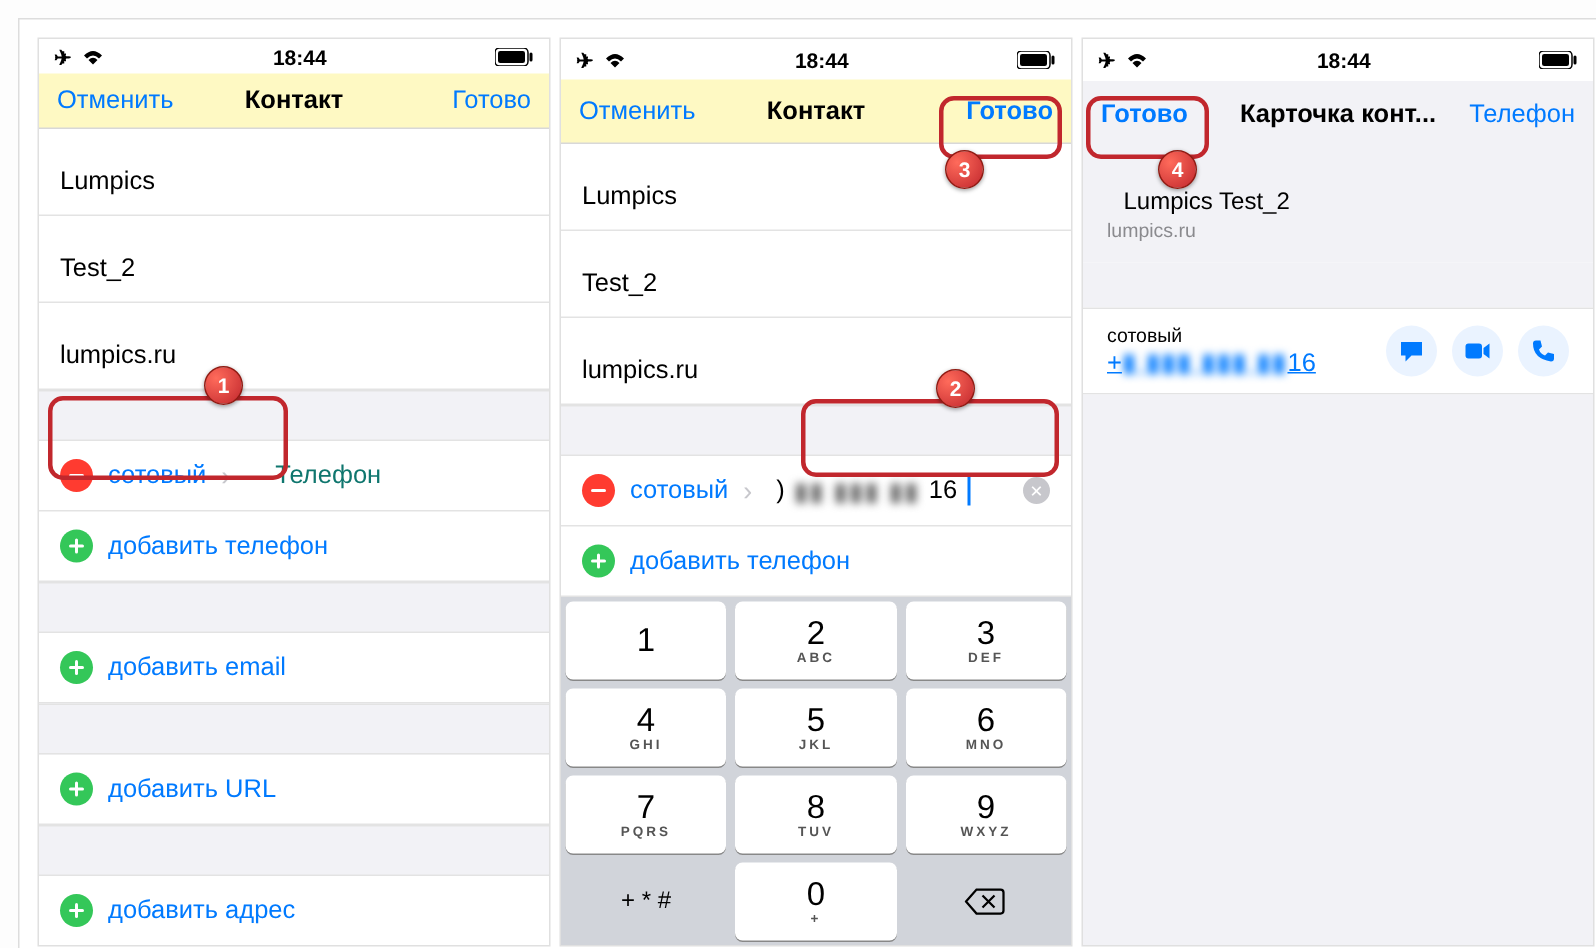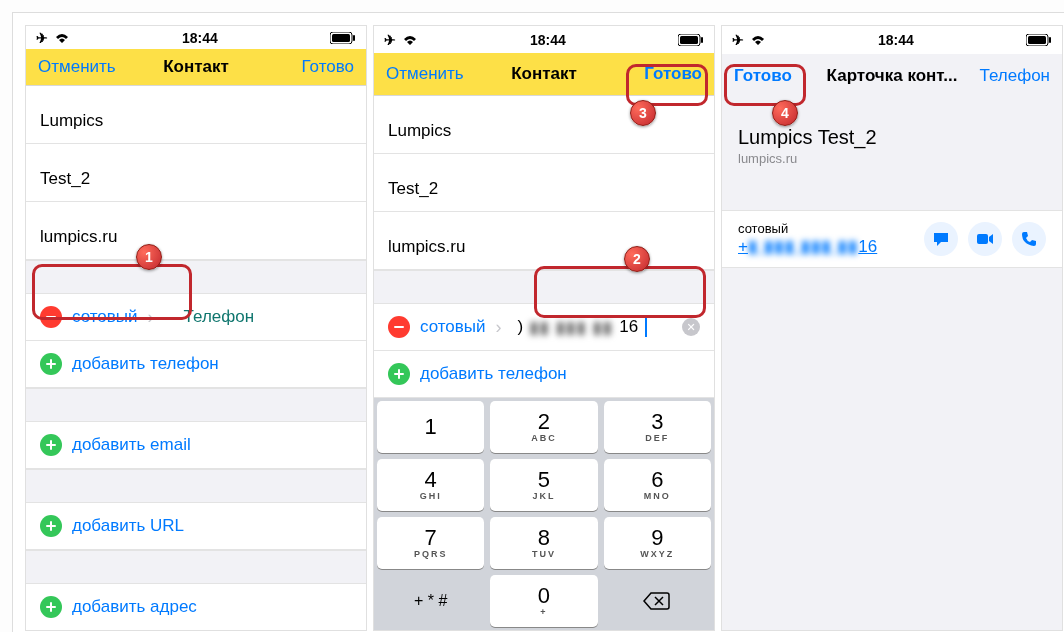--- a/index.html
+++ b/index.html
@@ -1,21 +1,21 @@
 <!DOCTYPE html>
 <html><head>
 <meta charset="utf-8">
 <style>
   * { box-sizing: border-box; margin: 0; padding: 0; font-family: -apple-system, "Helvetica Neue", Arial, sans-serif; }
   body { background: #fdfdfd; padding: 12px; }
   .stage { width: 1064px; height: 632px; margin: 0 auto; background: #fff; border: 1px solid #ddd; display: flex; gap: 6px; padding: 12px; }
   .phone { flex: 1; background: #fff; border: 1px solid #e0e0e0; display: flex; flex-direction: column; overflow: hidden; position: relative; }
   .statusbar { height: 28px; display: flex; align-items: center; justify-content: space-between; padding: 0 10px; font-size: 14px; font-weight: 600; color: #000; }
   .sb-left, .sb-right { display: flex; align-items: center; gap: 6px; }
-  .navbar { height: 44px; display: flex; align-items: center; justify-content: space-between; padding: 0 12px; border-bottom: 1px solid #d8d8d8; background:#fde047; }
+  .navbar { height: 44px; display: flex; align-items: center; justify-content: space-between; padding: 0 12px; border-bottom: 1px solid #d8d8d8; background:#fef9c3; }
   .nav-left, .nav-right { color: #007aff; font-size: 17px; min-width: 90px; }
   .nav-right { text-align: right; }
   .nav-title { font-weight: 700; font-size: 17px; color: #000; flex:1; text-align:center; white-space:nowrap; overflow:hidden; text-overflow:ellipsis;}
   .list { background: #fff; }
   .cell { min-height: 44px; padding: 12px 14px; border-bottom: 1px solid #e3e3e3; font-size: 17px; display:flex; align-items:center; gap:10px;}
   .cell .field-val { color:#000;margin-top:13px; }
   .section-spacer { height: 34px; background: #f2f2f6; border-bottom:1px solid #e3e3e3; border-top:1px solid #e3e3e3; }
   .minus-btn { width:22px; height:22px; border-radius:50%; background:#ff3b30; display:flex; align-items:center; justify-content:center; color:#fff; font-weight:700; flex:0 0 auto;}
   .minus-btn::before{content:"";width:10px;height:2px;background:#fff;border-radius:1px;}
   .plus-btn { width:22px; height:22px; border-radius:50%; background:#34c759; display:flex; align-items:center; justify-content:center; color:#fff; flex:0 0 auto; position:relative;}
@@ -30,21 +30,21 @@
   .cursor { display:inline-block;width:2px;height:20px;background:#007aff;vertical-align:middle;margin-left:1px;}
   
   .keypad { background:#d1d4da; margin-top:auto; }
   .krow { display:flex; }
   .key { flex:1; background:#fff; margin:3px; border-radius:5px; box-shadow:0 1px 0 #888; display:flex; flex-direction:column; align-items:center; justify-content:center; height:52px; }
   .key.func { background:transparent; box-shadow:none; color:#000;}
   .key .d { font-size:22px; font-weight:400; line-height:1;}
   .key .l { font-size:9px; letter-spacing:2px; color:#555; font-weight:700;}
   
   .card-head { padding: 28px 16px 14px; background:#f2f2f6;}
-  .card-name { font-size:20px; font-weight:400;}
+  .card-name { font-size:16px; font-weight:400;margin-left:11px;}
   .card-sub { font-size:13px; color:#8a8a8e; margin-top:2px;}
   .card-row { padding:10px 16px; border-top:1px solid #e3e3e3; border-bottom:1px solid #e3e3e3; background:#fff; display:flex; align-items:center;}
   .card-row .lab { font-size:13px; color:#000;}
   .card-row .num { font-size:17px; color:#007aff;text-decoration:underline;}
   .action-btns { margin-left:auto; display:flex; gap:10px;}
   .round-act { width:34px;height:34px;border-radius:50%;background:#eaf3ff;display:flex;align-items:center;justify-content:center;color:#007aff;}
   
   .anno-box { position:absolute; border:3px solid #c1272d; border-radius:10px; pointer-events:none;}
   .anno-num { position:absolute; width:26px;height:26px;border-radius:50%; background:radial-gradient(circle at 30% 30%, #ff6b5b, #c1272d); color:#fff; font-weight:700; font-size:14px; display:flex;align-items:center;justify-content:center; box-shadow:0 1px 3px rgba(0,0,0,.4); border:1px solid #8e1a12;}
   svg{display:block;}

